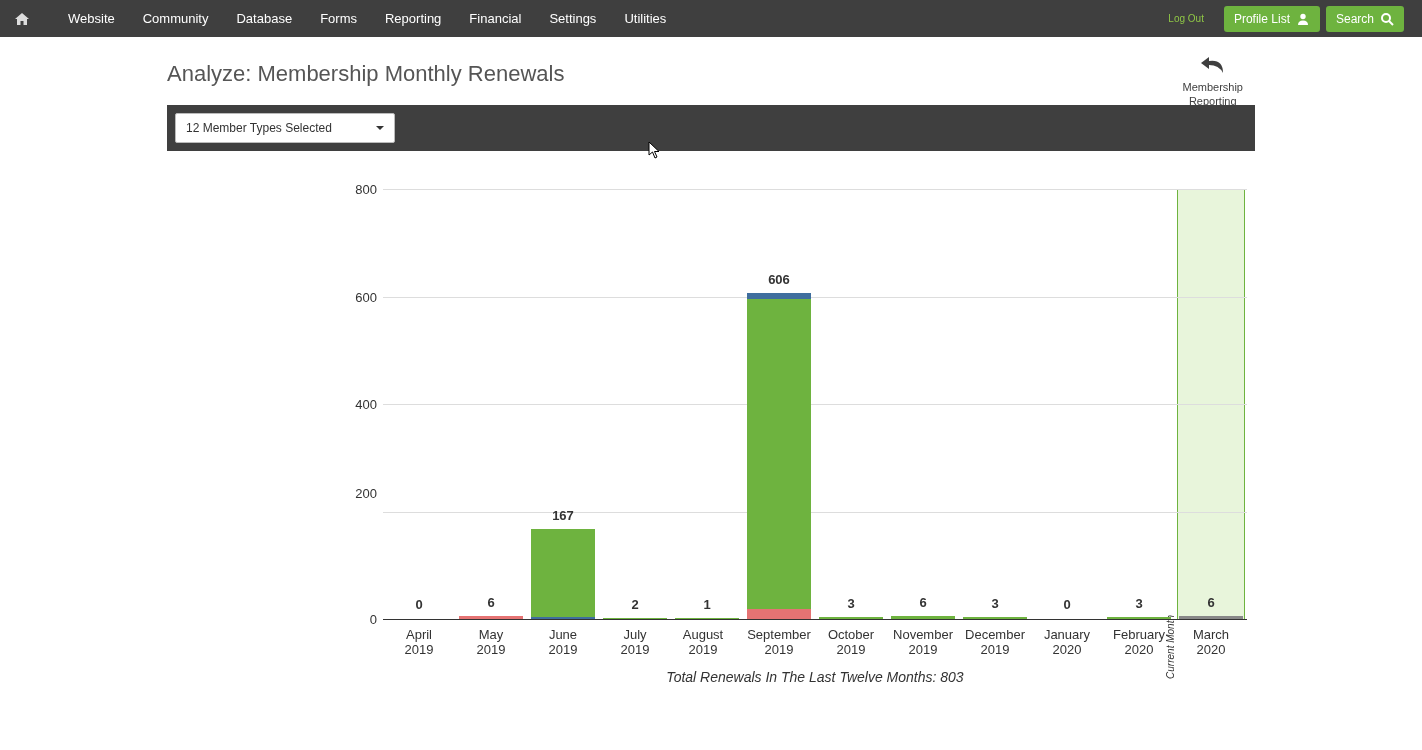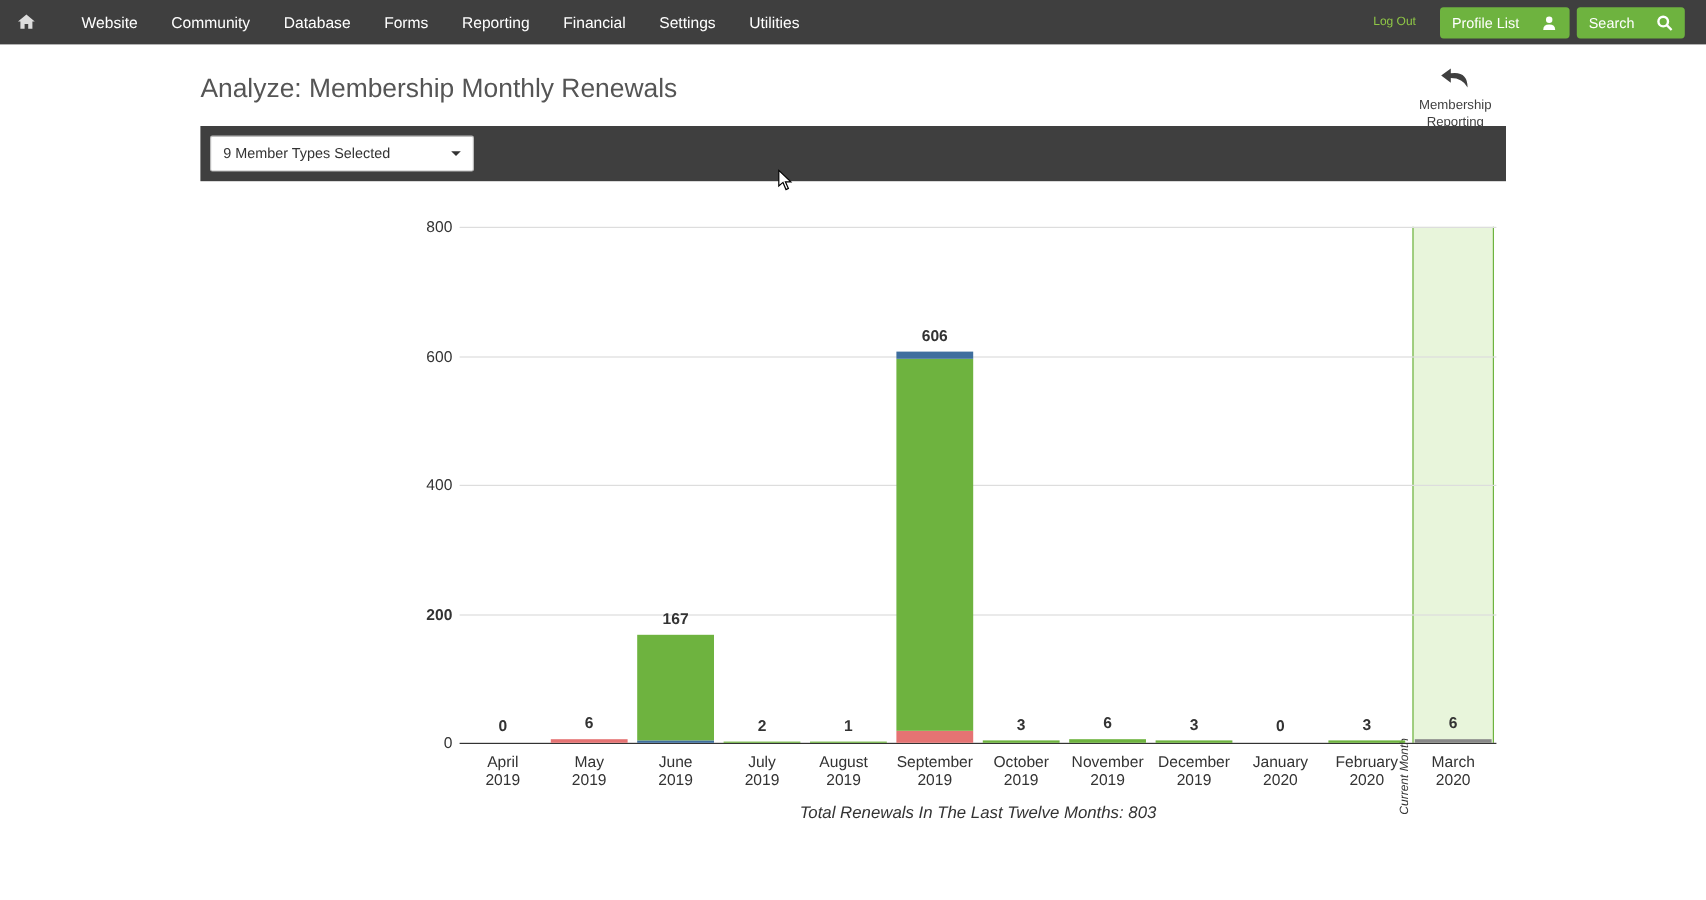--- a/index.html
+++ b/index.html
@@ -5,21 +5,21 @@
   * { box-sizing: border-box; }
   html, body { margin:0; padding:0; width:1422px; height:750px; font-family: Arial, Helvetica, sans-serif; background:#fff; color:#333; overflow:hidden; }
   
   .topbar { background:#3f3f3f; height:37px; display:flex; align-items:center; padding:0 18px 0 14px; }
   .topbar .left { display:flex; align-items:center; gap:0; }
   .nav-home { width:40px; text-align:left; }
   .nav-home svg { vertical-align:middle; }
   .nav-item { color:#fff; font-size:13px; padding:16px 14px; line-height:37px; cursor:pointer; }
   .spacer { flex:1; }
   .logout { color:#8fc646; font-size:10px; margin-right:14px; cursor:pointer; }
-  .btn { background:#6eb33f; color:#fff; font-size:12px; border:none; border-radius:3px; height:26px; padding:0 10px; display:inline-flex; align-items:center; gap:18px; cursor:pointer; margin-left:6px; }
+  .btn { background:#6eb33f; color:#fff; font-size:12px; border:none; border-radius:3px; height:26px; padding:0 10px; display:inline-flex; align-items:center; gap:6px; cursor:pointer; margin-left:6px; }
   .btn svg { display:block; }
   
   .page { width:1088px; margin:12px auto; }
   .page-header { position:relative; margin-top:24px; }
   .page-title { color:#555; font-size:22px; font-weight:500; margin:0; }
   .back-link { position:absolute; right:12px; top:-8px; text-align:center; cursor:pointer; color:#3f3f3f; }
   .back-link .label { font-size:11px; line-height:12px; margin-top:2px; }
   
   .filterbar { background:#3f3f3f; height:46px; margin-top:18px; display:flex; align-items:center; padding-left:8px; }
   .select { background:#fff; border:1px solid #bbb; border-radius:2px; display:flex; align-items:center; height:30px; width:220px; padding:0 10px; cursor:pointer; font-size:12px; color:#333; justify-content:space-between; }
@@ -93,31 +93,31 @@
       <svg width="28" height="22" viewBox="0 0 28 22">
         <path d="M10 4 L2 10 L10 16 L10 12 Q20 12 24 20 Q24 6 10 8 Z" fill="#3f3f3f"></path>
       </svg>
       <div class="label">Membership</div>
       <div class="label">Reporting</div>
     </div>
   </div>
 
   <div class="filterbar">
     <div class="select">
-      <span>9 Member Types Selected</span>
+      <span>12 Member Types Selected</span>
       <span class="caret"></span>
     </div>
   </div>
 
   <div class="chart-wrap" id="chart">
       <div class="cur-band" style="left: 1010px; width: 68px; top: 8px; height: 430px;"></div>
       <div class="cur-text" style="left: 998px; top: 434px;">Current Month</div>
       <div class="ytick" style="top: 438px;">0</div>
       <div class="grid" style="top: 330.5px;"></div>
-      <div class="ytick" style="top: 331px; font-weight: bold;">200</div>
+      <div class="ytick" style="top: 312px;">200</div>
       <div class="grid" style="top: 223px;"></div>
       <div class="ytick" style="top: 223px;">400</div>
       <div class="grid" style="top: 115.5px;"></div>
       <div class="ytick" style="top: 115.5px;">600</div>
       <div class="grid" style="top: 8px;"></div>
       <div class="ytick" style="top: 8px;">800</div>
       <div class="xaxis"></div>
       <div class="plot">
         <div class="bar" style="left: 4px; height: 1px;">
           <div class="seg green" style="bottom: 0px; height: 0px;"></div>

